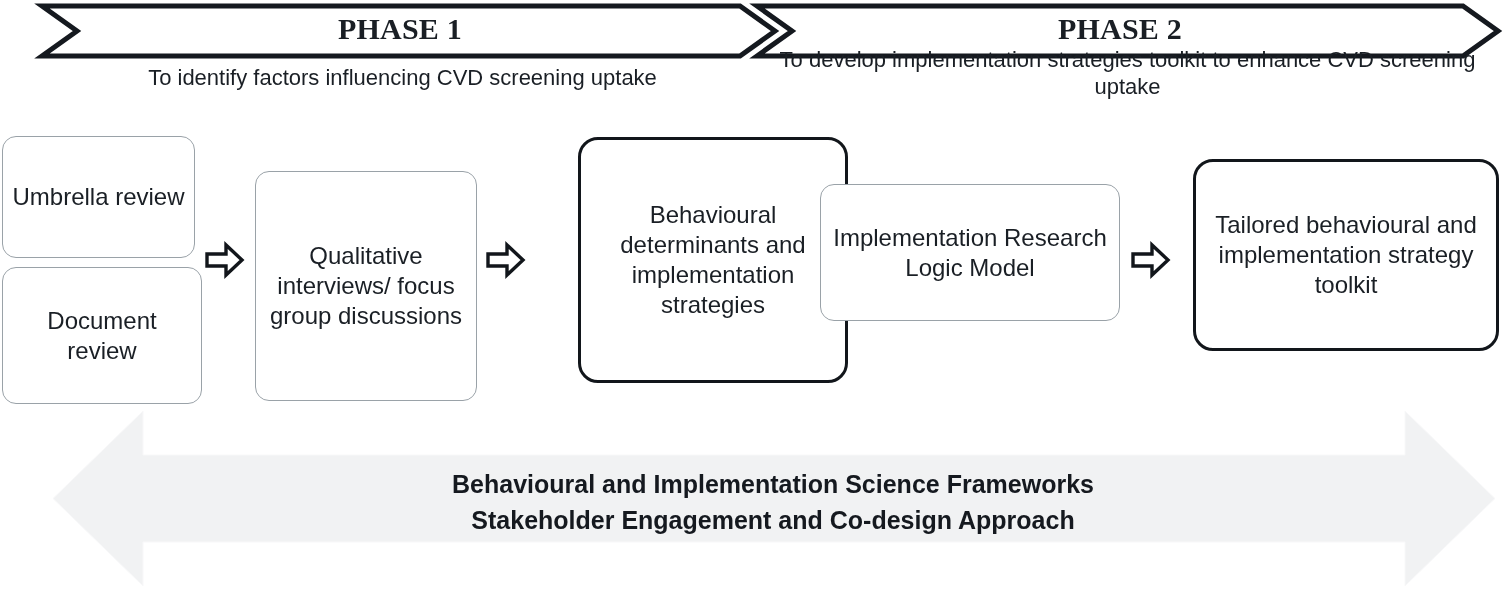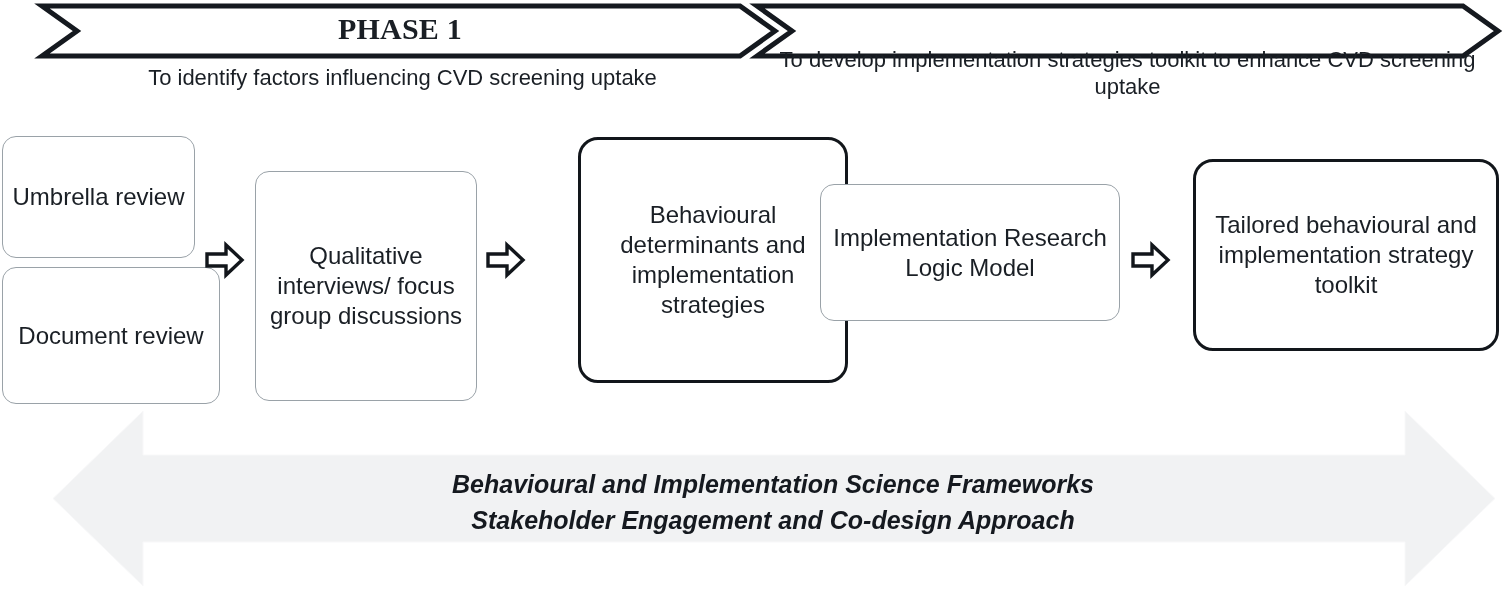--- a/index.html
+++ b/index.html
@@ -75,21 +75,21 @@
   .box.thin {
     border: 1.6px solid #9aa2a8;
     border-radius: 14px;
   }
   .box.thick {
     border: 3.6px solid #12161b;
     border-radius: 20px;
   }
 
   #box-umbrella  { left: 2px;    top: 136px; width: 193px; height: 122px; }
-  #box-document  { left: 2px;    top: 267px; width: 218px; height: 137px; }
+  #box-document  { left: 2px;    top: 267px; width: 200px; height: 137px; }
   #box-qual      { left: 255px;  top: 171px; width: 222px; height: 230px; align-items: center; }
   #box-behav     { left: 536px;  top: 137px; width: 270px; height: 246px; margin-left: 42px; }
   #box-irlm      { left: 820px;  top: 184px; width: 300px; height: 137px; }
   #box-toolkit   { left: 1193px; top: 159px; width: 306px; height: 192px; }
 
   
   .connector {
     position: absolute;
     width: 44px;
     height: 44px;
@@ -111,37 +111,38 @@
     position: absolute;
     left: 120px;
     top: 58px;
     width: 1200px;
     text-align: center;
     font-weight: bold;
     font-size: 25px;
     line-height: 36px;
     color: #15191f;
   }
-  .bt-line { display: block; white-space: nowrap; font-style: italic; }
+  .bt-line { display: block; white-space: nowrap; }
 </style>
 </head>
 <body>
 
 <div id="canvas">
 
   <div class="banner-layer">
     <svg class="banner-svg" width="1505" height="62" viewBox="0 0 1505 62">
 
       <path d="M 42 6 L 740 6 L 775 31 L 740 56 L 42 56 L 77 31 Z" fill="#ffffff" stroke="#15191f" stroke-width="5" stroke-linejoin="miter"></path>
 
       <path d="M 757 6 L 1463 6 L 1498 31 L 1463 56 L 757 56 L 792 31 Z" fill="#ffffff" stroke="#15191f" stroke-width="5" stroke-linejoin="miter"></path>
     </svg>
 
     <div class="phase-title" id="phase1-title">PHASE 1</div>
 
+    <div class="phase-title" id="phase2-title">PHASE 2</div>
   </div>
 
   <div class="phase-sub" id="phase1-sub">To identify factors influencing CVD screening uptake</div>
 
   <div class="phase-sub" id="phase2-sub">To develop implementation strategies toolkit to enhance CVD screening uptake</div>
 
   <div class="box thin" id="box-umbrella">
     <span class="box-text">Umbrella review</span>
   </div>
 

